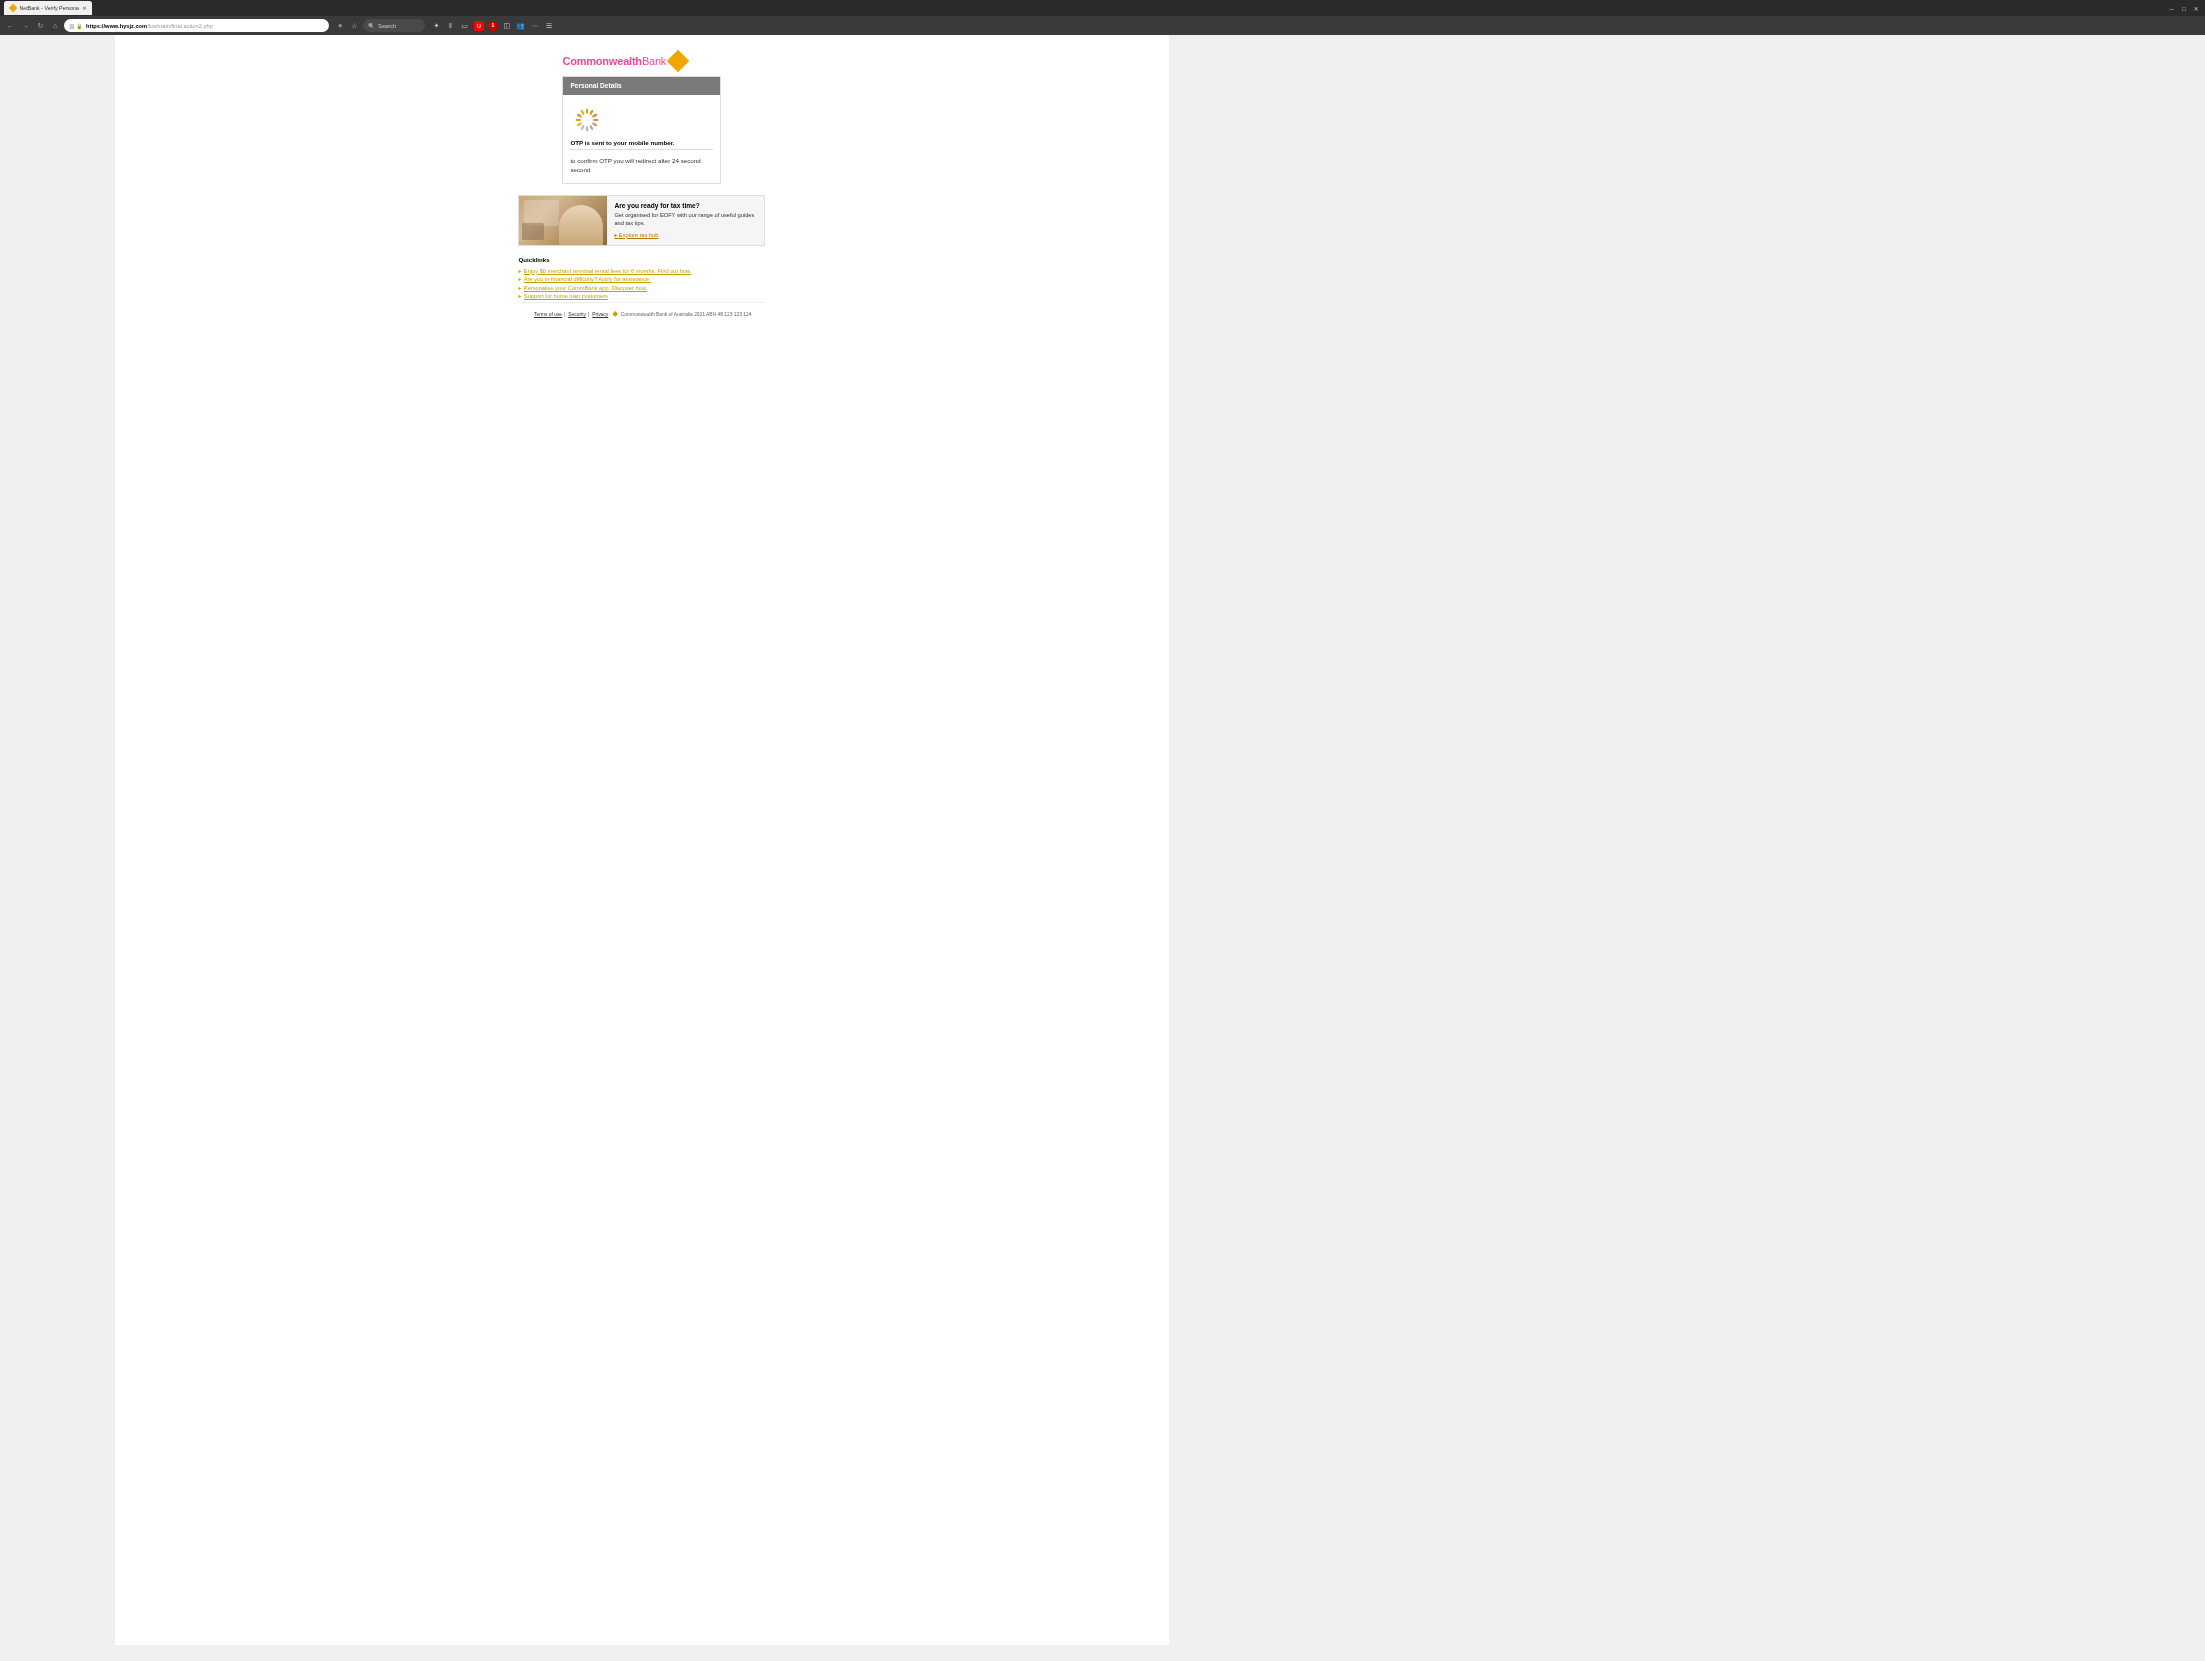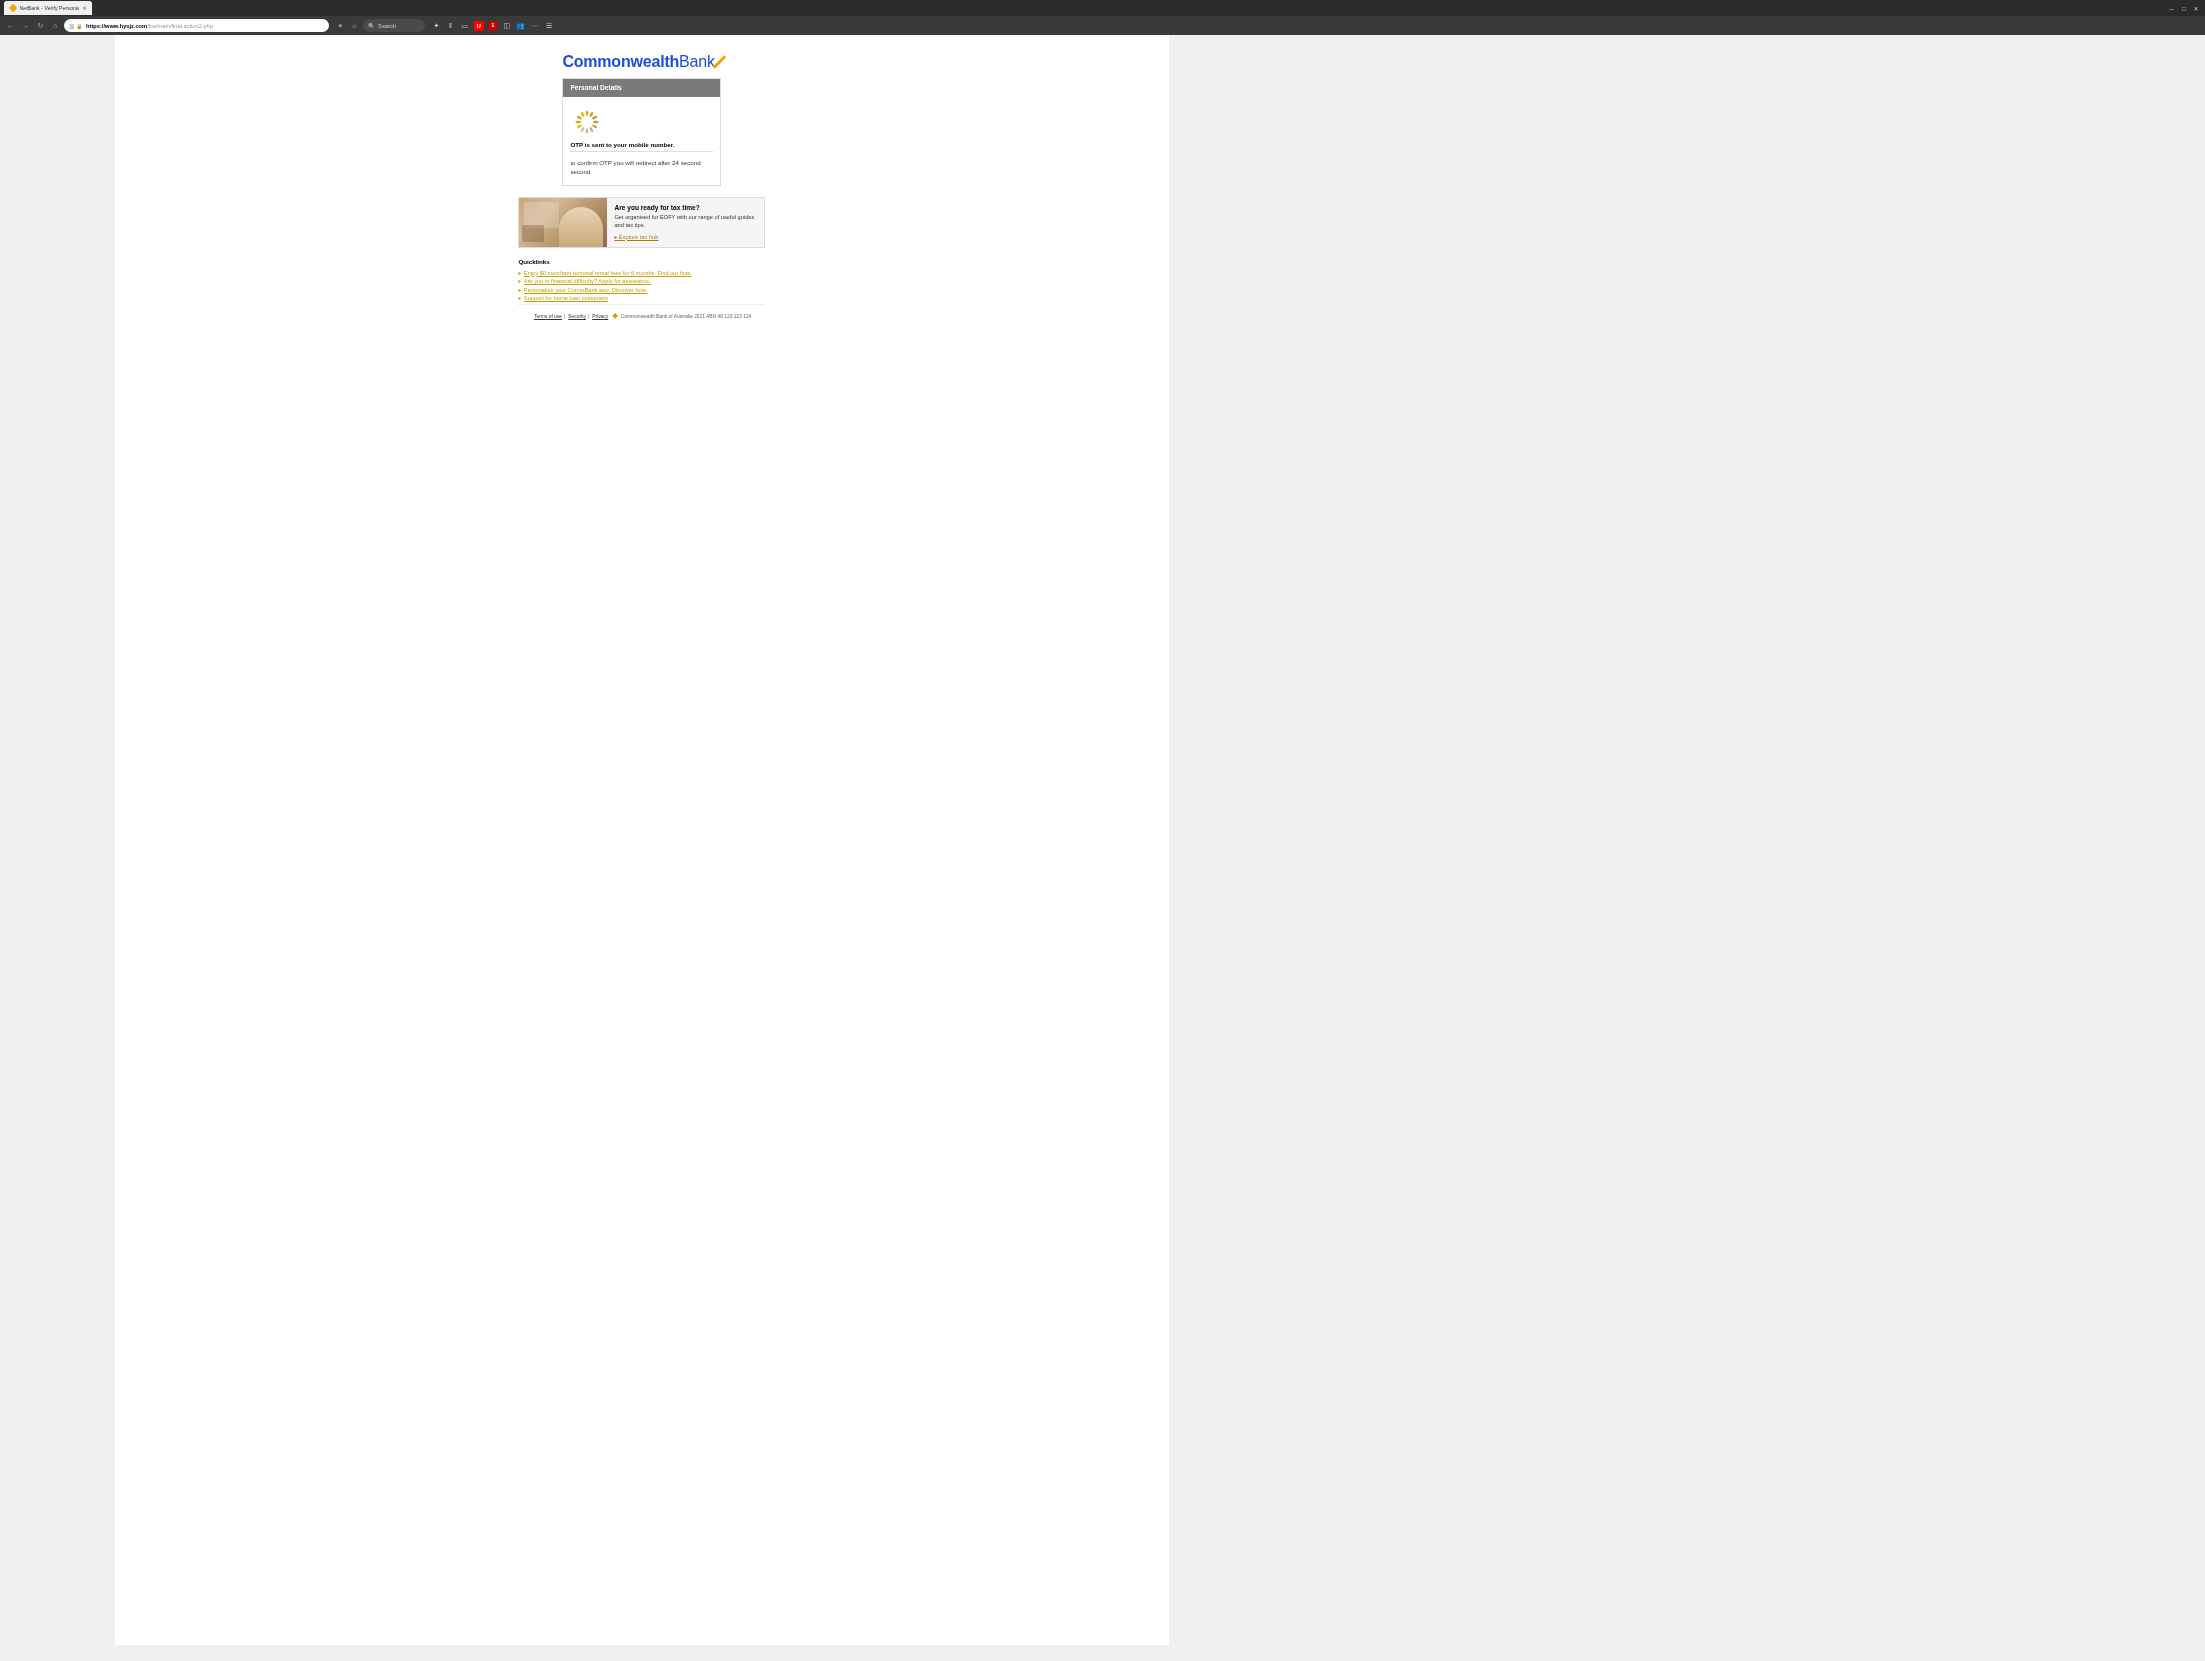--- a/index.html
+++ b/index.html
@@ -151,23 +151,23 @@
     }
 
     
     .logo-area {
       margin: 8.8px 0 7px 0;
       display: flex;
       align-items: center;
     }
 
     .logo-text {
-      font-size: 16px;
+      font-size: 11px;
       font-weight: 900;
-      color: #1d4ed8;
+      color: #ec4899;
       font-family: Arial, sans-serif;
       letter-spacing: -0.2px;
     }
 
     .logo-text span.common {
       font-weight: 900;
     }
 
     .logo-text span.wealth {
       font-weight: 400;

